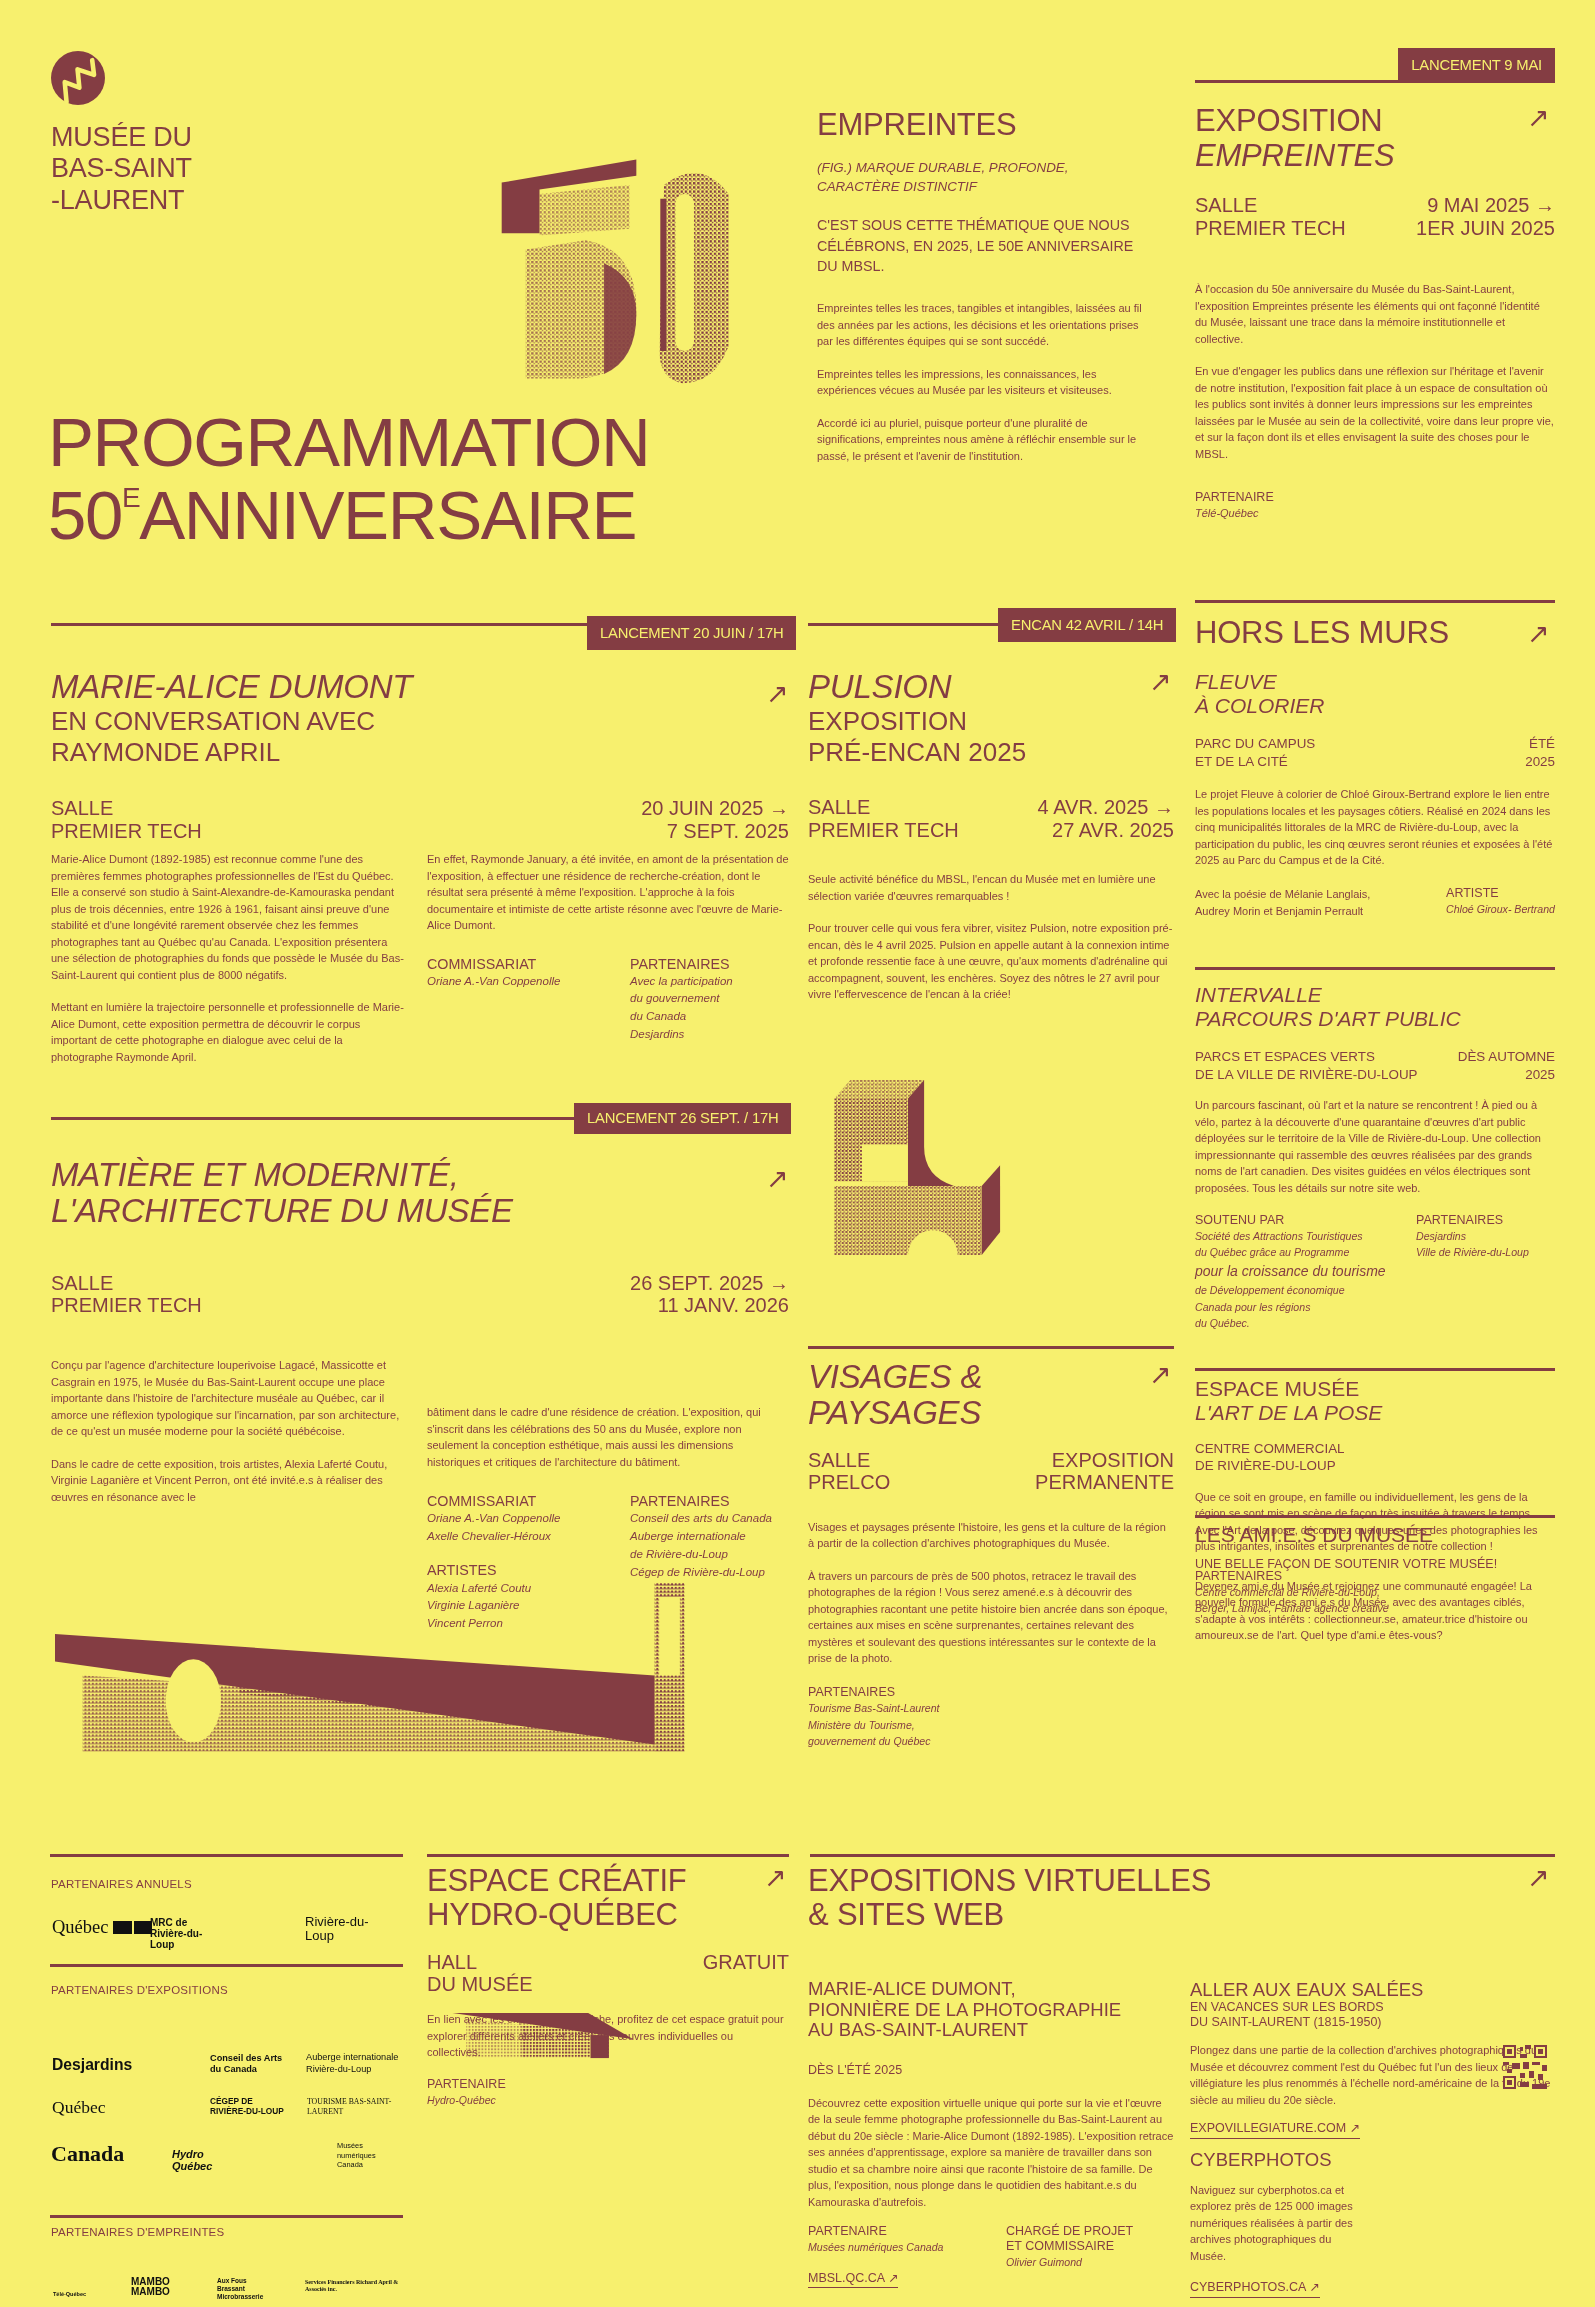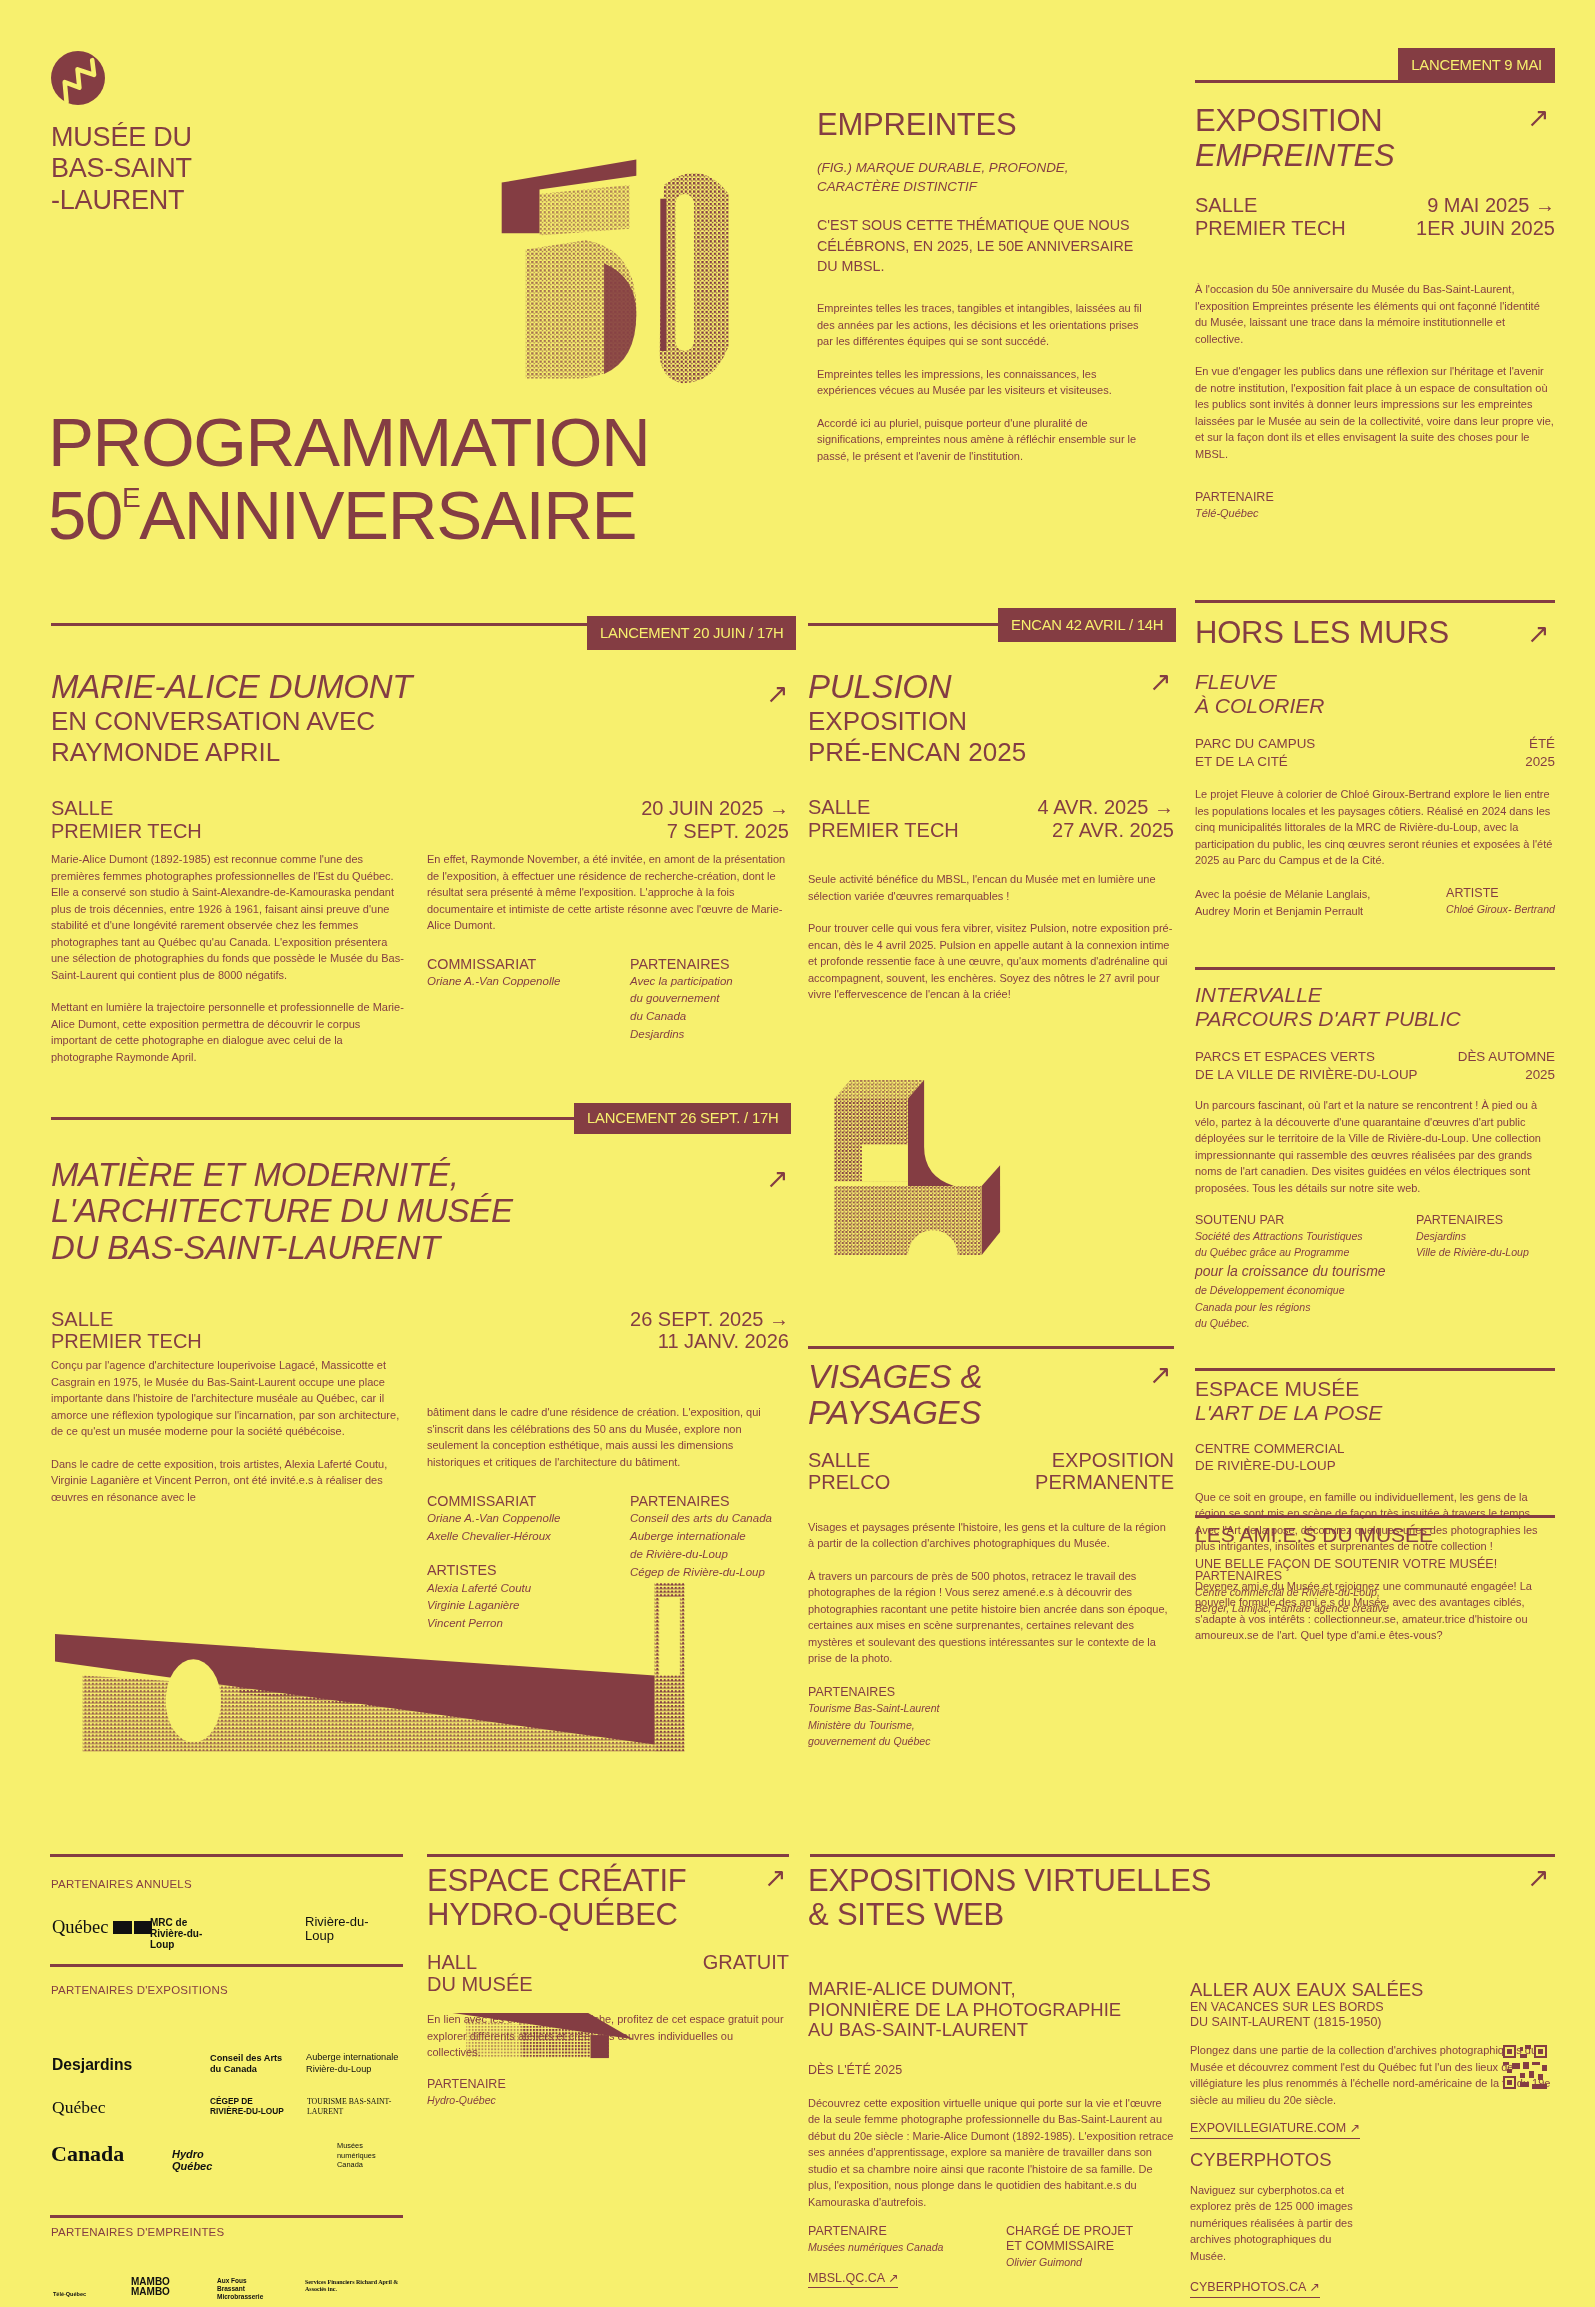--- a/index.html
+++ b/index.html
@@ -113,21 +113,21 @@
         <div>20 JUIN 2025 →</div>
         <div>7 SEPT. 2025</div>
       </div>
   </div>
 </div>
 <div class="abs body" style="left:51px;top:851px;width:355px;">
   <p>Marie-Alice Dumont (1892-1985) est reconnue comme l'une des premières femmes photographes professionnelles de l'Est du Québec. Elle a conservé son studio à Saint-Alexandre-de-Kamouraska pendant plus de trois décennies, entre 1926 à 1961, faisant ainsi preuve d'une stabilité et d'une longévité rarement observée chez les femmes photographes tant au Québec qu'au Canada. L'exposition présentera une sélection de photographies du fonds que possède le Musée du Bas-Saint-Laurent qui contient plus de 8000 négatifs.</p>
   <p>Mettant en lumière la trajectoire personnelle et professionnelle de Marie-Alice Dumont, cette exposition permettra de découvrir le corpus important de cette photographe en dialogue avec celui de la photographe Raymonde April.</p>
 </div>
 <div class="abs" style="left:427px;top:851px;width:362px;">
-  <p class="body">En effet, Raymonde November, a été invitée, en amont de la présentation de l'exposition, à effectuer une résidence de recherche-création, dont le résultat sera présenté à même l'exposition. L'approche à la fois documentaire et intimiste de cette artiste résonne avec l'œuvre de Marie-Alice Dumont.</p>
+  <p class="body">En effet, Raymonde January, a été invitée, en amont de la présentation de l'exposition, à effectuer une résidence de recherche-création, dont le résultat sera présenté à même l'exposition. L'approche à la fois documentaire et intimiste de cette artiste résonne avec l'œuvre de Marie-Alice Dumont.</p>
   <div style="display:flex;margin-top:22px;">
     <div style="width:203px;">
       <div class="lbl">COMMISSARIAT</div>
       <div class="val">Oriane A.-Van Coppenolle</div>
     </div>
     <div>
       <div class="lbl">PARTENAIRES</div>
       <div class="val">Avec la participation</div>
       <div class="val">du gouvernement</div>
       <div class="val">du Canada</div>
@@ -234,21 +234,20 @@
     </div>
   </div>
 </div>
 
 <div class="rule" style="left:51px;top:1117px;width:738px;"></div>
 <div class="tag" style="left:574px;top:1103px;height:31px;line-height:31px;">LANCEMENT 26 SEPT. / 17H</div>
 <div class="arrow" style="left:766px;top:1166px;">↗</div>
 <div class="abs" style="left:51px;top:1157px;width:738px;">
   <div class="h2 italic" style="font-size:33px;line-height:1.1;">MATIÈRE ET MODERNITÉ,</div>
   <div class="h2 italic" style="font-size:33px;line-height:1.1;">L'ARCHITECTURE DU MUSÉE</div>
-  <div class="h2 italic" style="font-size:33px;line-height:1.1;">DU BAS-SAINT-LAURENT</div>
   <div class="meta-row meta" style="margin-top:42px;">
     <div>
         <div>SALLE</div>
         <div>PREMIER TECH</div>
       </div>
     <div class="r">
         <div>26 SEPT. 2025 →</div>
         <div>11 JANV. 2026</div>
       </div>
   </div>

